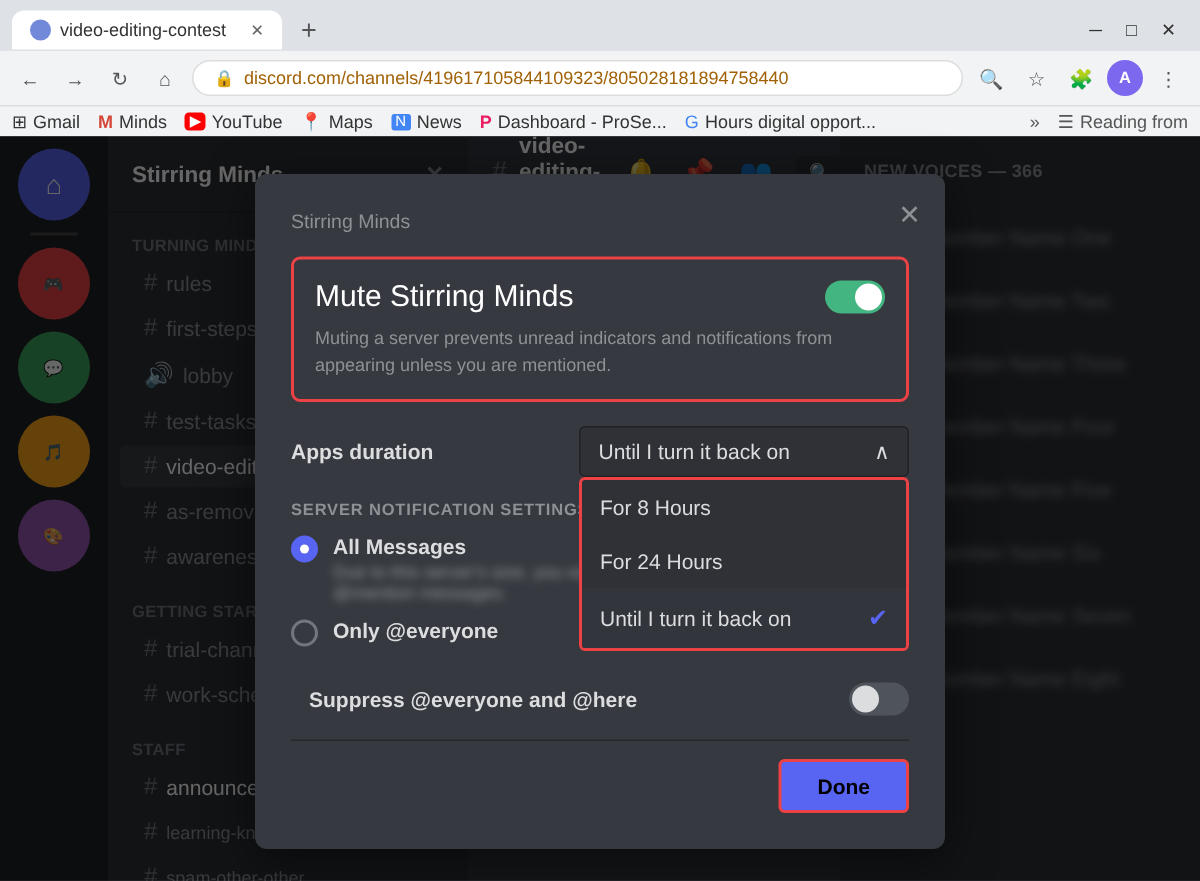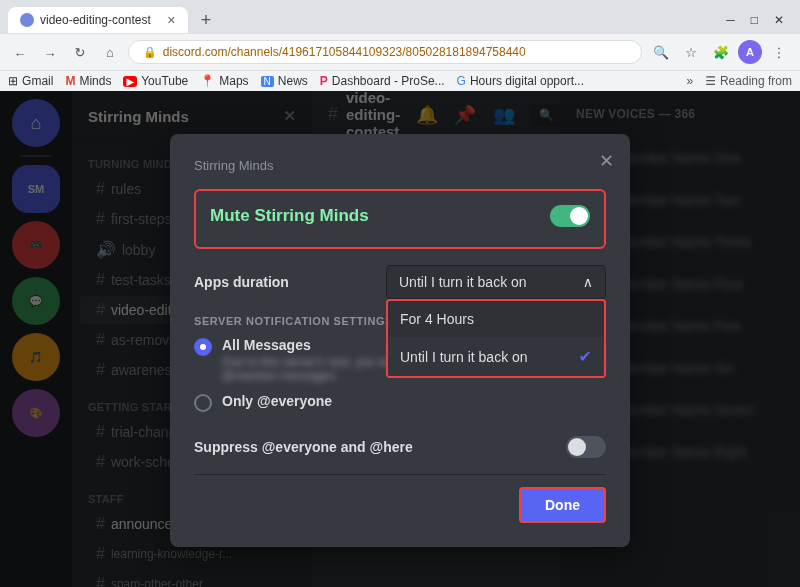--- a/index.html
+++ b/index.html
@@ -357,23 +357,23 @@
       padding: 14px;
       margin-bottom: 16px;
     }
     .mute-header {
       display: flex;
       align-items: center;
       justify-content: space-between;
       margin-bottom: 6px;
     }
     .mute-title {
-      font-size: 17px;
-      font-weight: 700;
-      color: #86efac;
+      font-size: 20px;
+      font-weight: 400;
+      color: #ffffff;
     }
     .toggle-switch {
       width: 40px;
       height: 22px;
       background: #43b581;
       border-radius: 11px;
       position: relative;
       cursor: pointer;
       flex-shrink: 0;
     }
@@ -494,20 +494,21 @@
       margin-top: 2px;
     }
 
     
     .suppress-row {
       display: flex;
       align-items: center;
       justify-content: space-between;
       margin-top: 12px;
       padding-top: 12px;
+      margin-left: 12px;
     }
     .suppress-label {
       font-size: 14px;
       color: #dcddde;
       font-weight: 600;
     }
     .toggle-switch-off {
       width: 40px;
       height: 22px;
       background: #4f545c;
@@ -529,21 +530,21 @@
     
     .modal-footer {
       display: flex;
       justify-content: flex-end;
       margin-top: 16px;
       padding-top: 12px;
       border-top: 1px solid #26282c;
     }
     .done-button {
       background: #5865f2;
-      color: #ffffff;
+      color: #000000;
       border: 2px solid #ed4245;
       border-radius: 4px;
       padding: 8px 24px;
       font-size: 14px;
       font-weight: 600;
       cursor: pointer;
     }
 
     
     .srv1 { background: #5865f2; color: white; font-size: 11px; font-weight: bold; }
@@ -650,21 +651,20 @@
       <span>Reading from</span>
     </div>
   </div>
 </div>
 
 <div class="discord-app">
 
   <div class="server-list">
     <div class="server-icon home">⌂</div>
     <div class="server-separator"></div>
-    <div class="server-icon srv1" style="border-radius:16px;">SM</div>
     <div class="server-icon srv2" style="border-radius:50%;">🎮</div>
     <div class="server-icon srv3" style="border-radius:50%;">💬</div>
     <div class="server-icon srv4" style="border-radius:50%;">🎵</div>
     <div class="server-icon srv5" style="border-radius:50%;">🎨</div>
   </div>
 
   <div class="channel-list">
     <div class="server-header">
       <span>Stirring Minds</span>
       <span style="color:#8e9297;">✕</span>
@@ -793,33 +793,37 @@
       <div class="modal-subtitle">Stirring Minds</div>
       <button class="modal-close">✕</button>
 
       <div class="mute-section">
         <div class="mute-header">
           <span class="mute-title">Mute Stirring Minds</span>
           <div class="toggle-switch">
             <div class="knob"></div>
           </div>
         </div>
+        <p class="mute-description">Muting a server prevents unread indicators and notifications from appearing unless you are mentioned.</p>
       </div>
 
       <div class="mute-duration-row">
         <span class="mute-duration-label">Apps duration</span>
         <div class="dropdown-container">
           <div class="dropdown-selected">
             <span>Until I turn it back on</span>
             <span>∧</span>
           </div>
 
           <div class="dropdown-menu">
             <div class="dropdown-option">
-              <span>For 4 Hours</span>
+              <span>For 8 Hours</span>
+            </div>
+            <div class="dropdown-option">
+              <span>For 24 Hours</span>
             </div>
             <div class="dropdown-option selected">
               <span>Until I turn it back on</span>
               <span class="check-icon">✔</span>
             </div>
           </div>
         </div>
       </div>
 
       <div class="section-label">SERVER NOTIFICATION SETTINGS</div>

